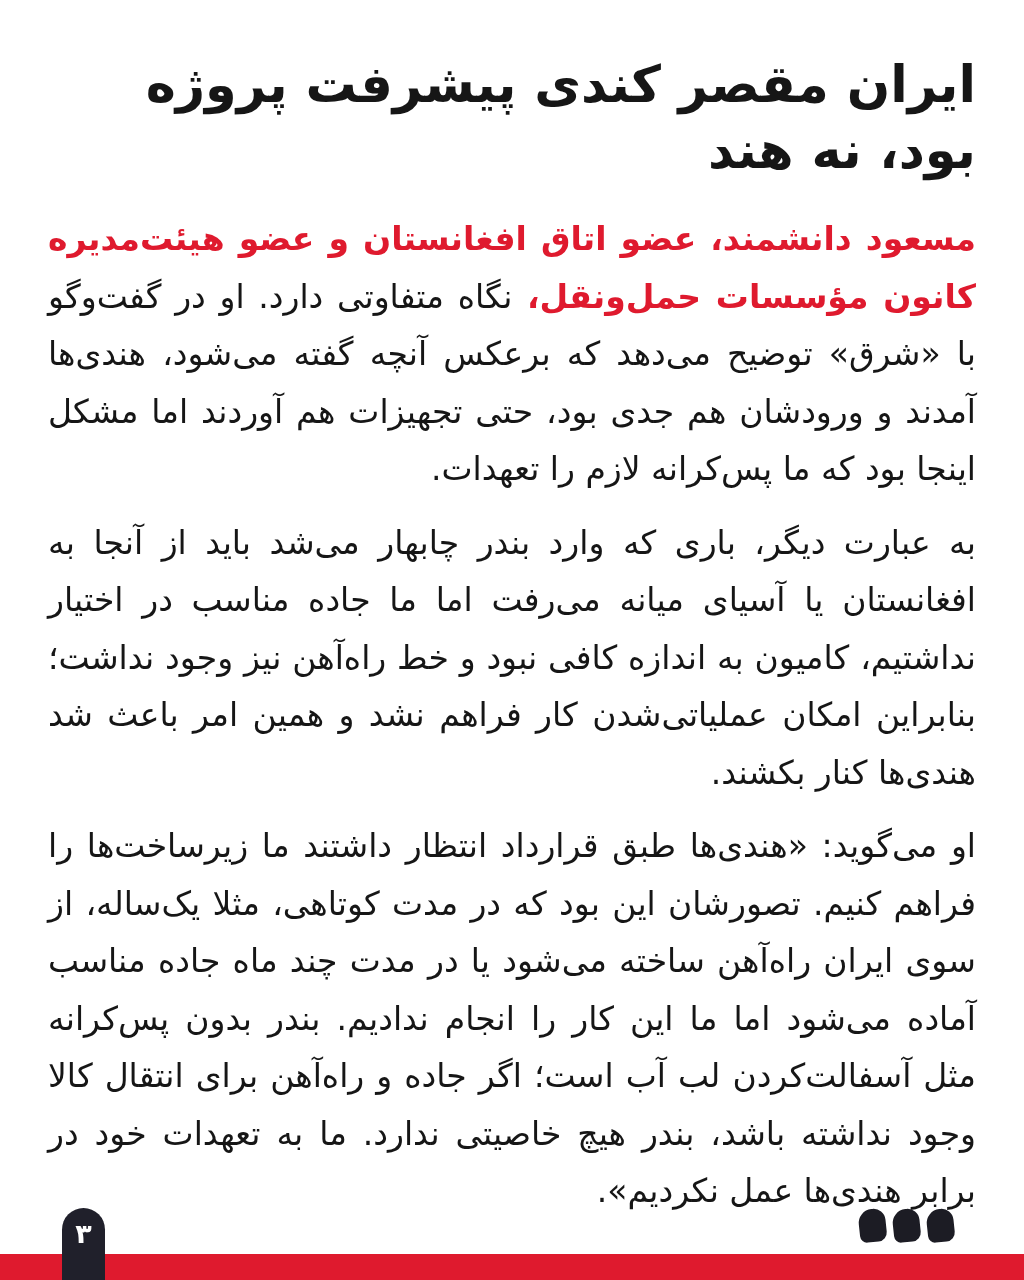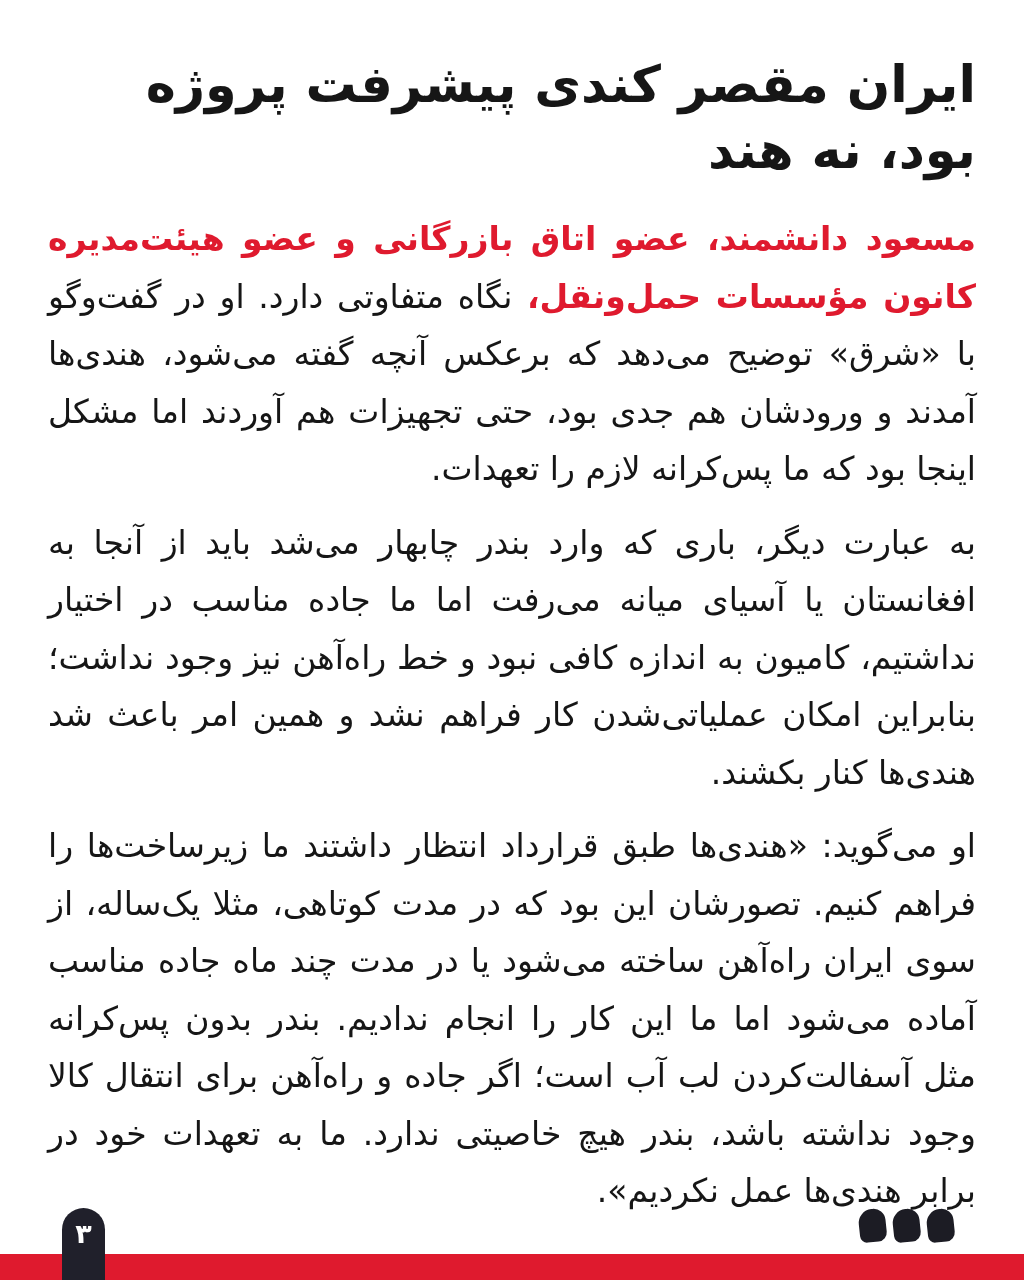--- a/index.html
+++ b/index.html
@@ -81,21 +81,21 @@
 </style>
 </head>
 <body>
 
 <div class="page">
 
   <div class="content">
 
     <h1 class="headline">ایران مقصر کندی پیشرفت پروژه بود، نه هند</h1>
 
-    <p class="para"><span class="lead-red">مسعود دانشمند، عضو اتاق بازرگانی و عضو هیئت‌مدیره کانون مؤسسات حمل‌ونقل، </span><span>نگاه متفاوتی دارد. او در گفت‌وگو با «شرق» توضیح می‌دهد که برعکس آنچه گفته می‌شود، هندی‌ها آمدند و ورودشان هم جدی بود، حتی تجهیزات هم آوردند اما مشکل اینجا بود که ما پس‌کرانه لازم را تعهدات.</span></p>
+    <p class="para"><span class="lead-red">مسعود دانشمند، عضو اتاق افغانستان و عضو هیئت‌مدیره کانون مؤسسات حمل‌ونقل، </span><span>نگاه متفاوتی دارد. او در گفت‌وگو با «شرق» توضیح می‌دهد که برعکس آنچه گفته می‌شود، هندی‌ها آمدند و ورودشان هم جدی بود، حتی تجهیزات هم آوردند اما مشکل اینجا بود که ما پس‌کرانه لازم را تعهدات.</span></p>
 
     <p class="para">به عبارت دیگر، باری که وارد بندر چابهار می‌شد باید از آنجا به افغانستان یا آسیای میانه می‌رفت اما ما جاده مناسب در اختیار نداشتیم، کامیون به اندازه کافی نبود و خط راه‌آهن نیز وجود نداشت؛ بنابراین امکان عملیاتی‌شدن کار فراهم نشد و همین امر باعث شد هندی‌ها کنار بکشند.</p>
 
     <p class="para">او می‌گوید: «هندی‌ها طبق قرارداد انتظار داشتند ما زیرساخت‌ها را فراهم کنیم. تصورشان این بود که در مدت کوتاهی، مثلا یک‌ساله، از سوی ایران راه‌آهن ساخته می‌شود یا در مدت چند ماه جاده مناسب آماده می‌شود اما ما این کار را انجام ندادیم. بندر بدون پس‌کرانه مثل آسفالت‌کردن لب آب است؛ اگر جاده و راه‌آهن برای انتقال کالا وجود نداشته باشد، بندر هیچ خاصیتی ندارد. ما به تعهدات خود در برابر هندی‌ها عمل نکردیم».</p>
 
   </div>
 
   <div class="footer-dots">
     <span class="dot"></span>
     <span class="dot"></span>

